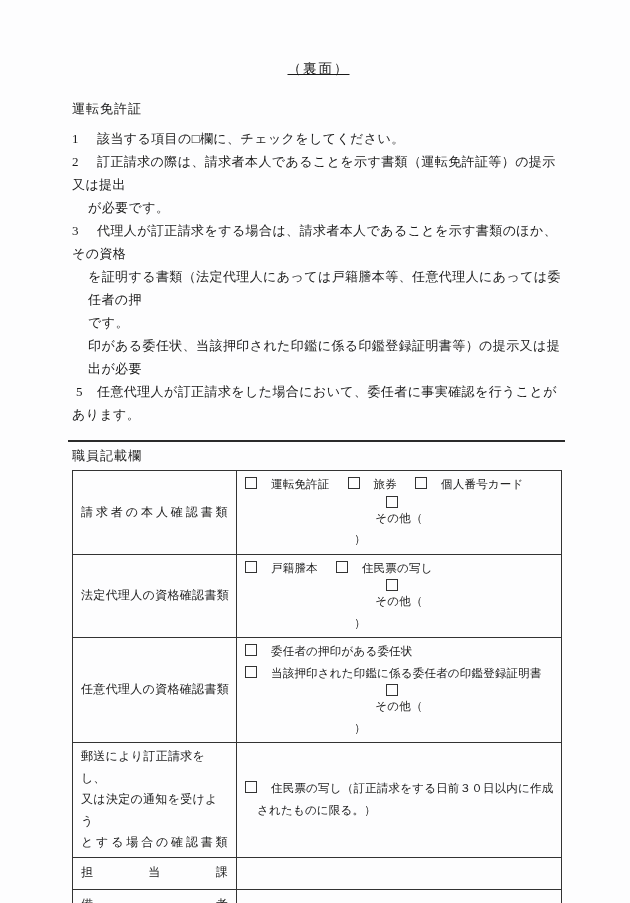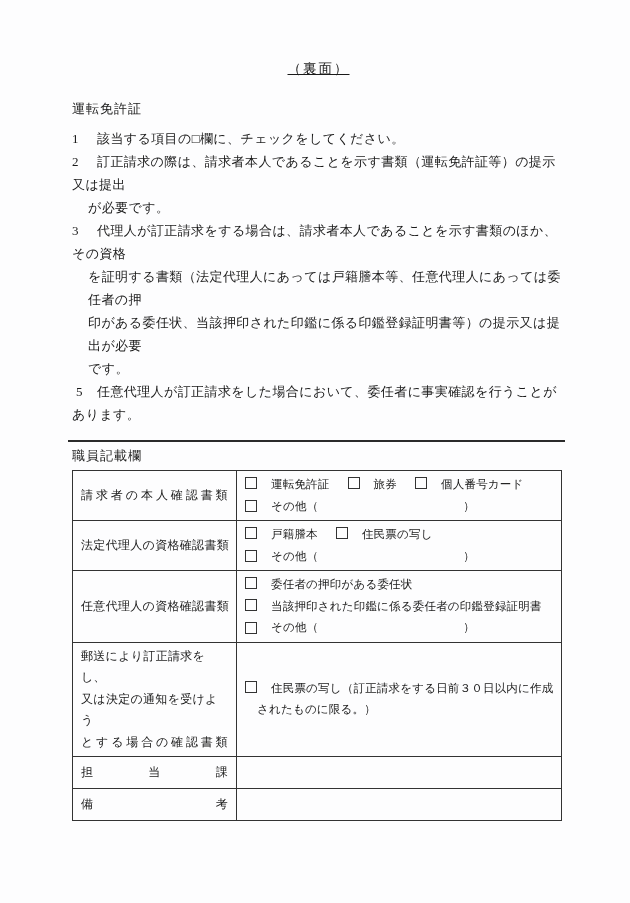--- a/index.html
+++ b/index.html
@@ -29,21 +29,21 @@
   td.lbl{width:147px;padding:3px 8px;font-size:12px;line-height:21.5px;letter-spacing:0.3px;}
   td.val{padding:3px 8px;font-size:11.5px;line-height:21.5px;letter-spacing:0.2px;}
   .lbl-line{display:block;}
   .opt-line{display:block;white-space:nowrap;}
   .opt{margin-right:15px;}
   .cb{
     display:inline-block;width:10px;height:10px;
     border:1px solid #333;margin-right:14px;vertical-align:-1px;
     background:#fdfdfe;
   }
-  .other-line{display:flex;align-items:center;}
+  .other-line{display:flex;align-items:center;flex-direction:column;}
   .other-line .fill{flex:1;}
   .other-line .close{margin-right:78px;}
   .cont{padding-left:12px;white-space:nowrap;}
   .tall{height:25px;}
   
 </style>
 </head>
 <body>
 
 <div class="content">
@@ -56,22 +56,22 @@
     <div class="note-item">
       <span class="note-line note-first"><span class="num">1</span><span>該当する項目の□欄に、チェックをしてください。</span></span>
     </div>
     <div class="note-item">
       <span class="note-line note-first"><span class="num">2</span><span>訂正請求の際は、請求者本人であることを示す書類（運転免許証等）の提示又は提出</span></span>
       <span class="note-line">が必要です。</span>
     </div>
     <div class="note-item">
       <span class="note-line note-first"><span class="num">3</span><span>代理人が訂正請求をする場合は、請求者本人であることを示す書類のほか、その資格</span></span>
       <span class="note-line">を証明する書類（法定代理人にあっては戸籍謄本等、任意代理人にあっては委任者の押</span>
+      <span class="note-line">です。</span>
       <span class="note-line">印がある委任状、当該押印された印鑑に係る印鑑登録証明書等）の提示又は提出が必要</span>
-      <span class="note-line">です。</span>
     </div>
     <div class="note-item indent">
       <span class="note-line note-first"><span class="num">5</span><span>任意代理人が訂正請求をした場合において、委任者に事実確認を行うことがあります。</span></span>
     </div>
   </div>
 
   <hr class="divider">
 
   <div class="staff-heading">職員記載欄</div>
 

